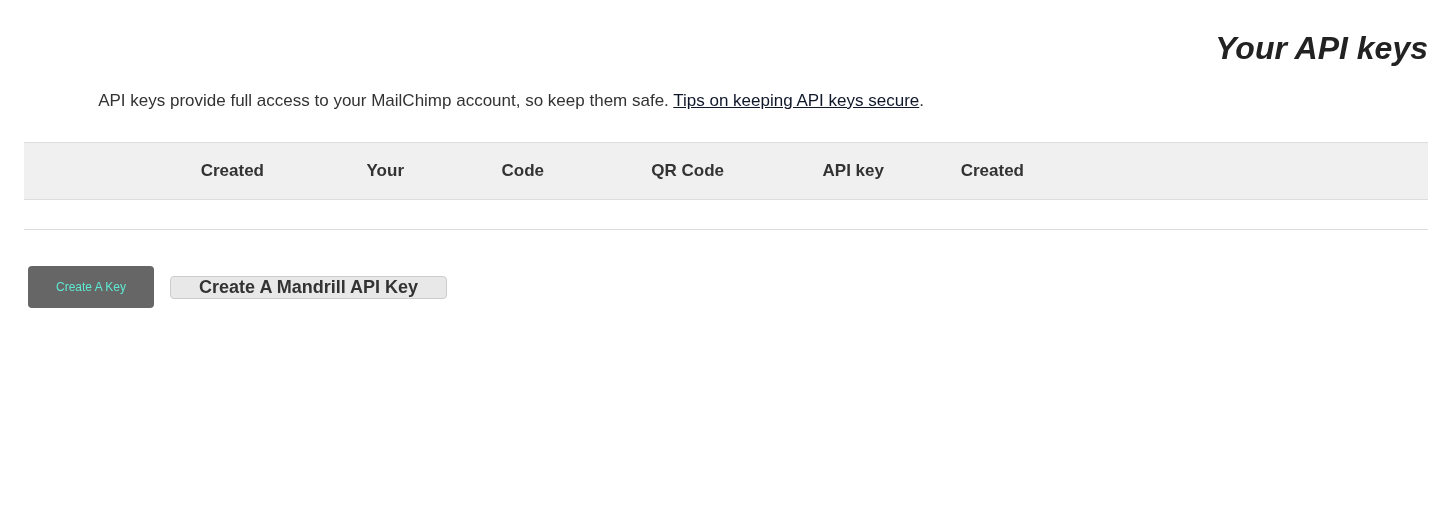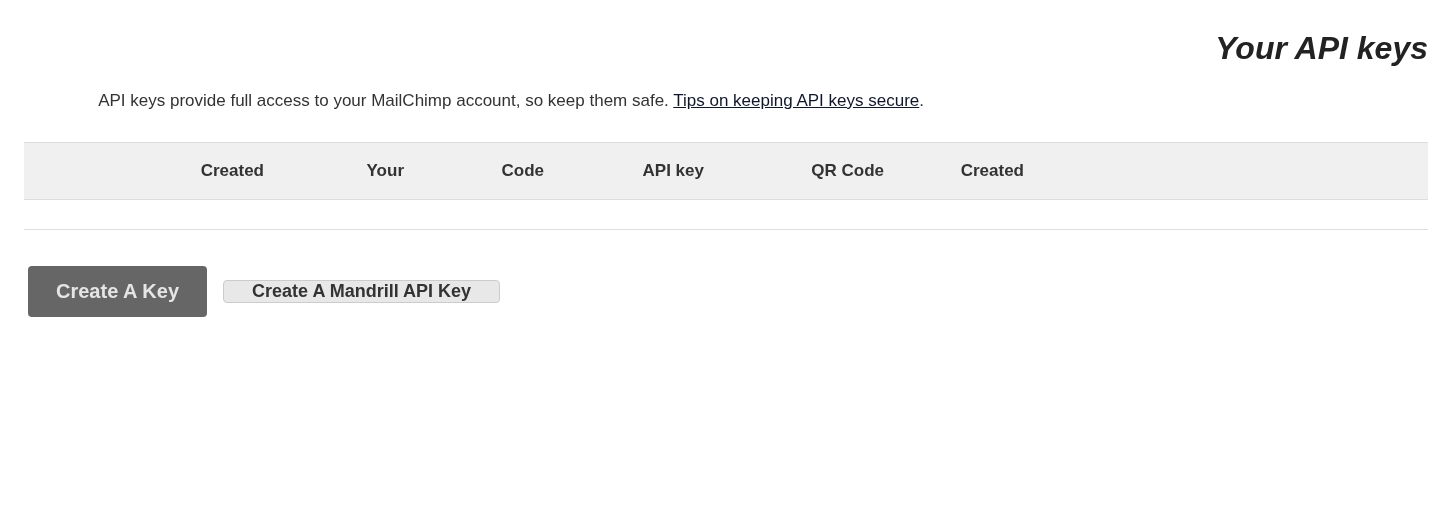--- a/index.html
+++ b/index.html
@@ -69,26 +69,26 @@
     .buttons-row {
       display: flex;
       align-items: center;
       gap: 16px;
       margin-top: 36px;
       padding-left: 4px;
     }
 
     .btn-create-key {
       background-color: #666666;
-      color: #e5e5e5;
+      color: #5eead4;
       border: none;
       border-radius: 4px;
       padding: 14px 28px;
-      font-size: 20px;
-      font-weight: 700;
+      font-size: 12px;
+      font-weight: 400;
       cursor: pointer;
       white-space: nowrap;
     }
 
     .btn-create-mandrill {
       background-color: #e8e8e8;
       color: #333333;
       border: 1px solid #cccccc;
       border-radius: 4px;
       padding: 0 28px;
@@ -104,22 +104,22 @@
 <h1 class="page-title">Your API keys</h1>
 
 <p class="description">
   <span>API keys provide full access to your MailChimp account, so keep them safe. </span><a href="#">Tips on keeping API keys secure</a><span>.</span>
 </p>
 
 <div class="table-header">
   <div class="col col-created">Created</div>
   <div class="col col-user">Your</div>
   <div class="col col-label">Code</div>
+  <div class="col col-qrcode">QR Code</div>
   <div class="col col-apikey">API key</div>
-  <div class="col col-qrcode">QR Code</div>
   <div class="col col-status">Created</div>
 </div>
 
 <div class="table-empty-row"></div>
 
 <div class="buttons-row">
   <button class="btn-create-key">Create A Key</button>
   <button class="btn-create-mandrill">Create A Mandrill API Key</button>
 </div>
 

